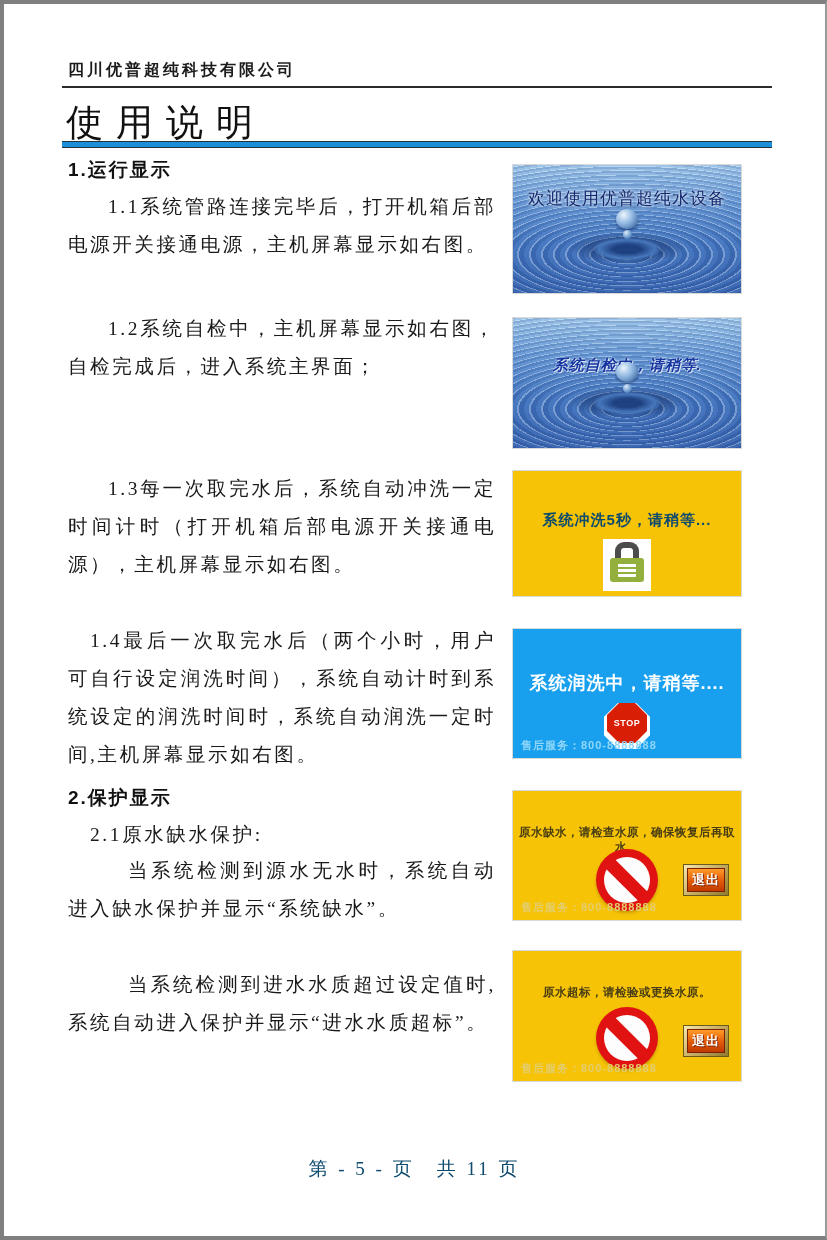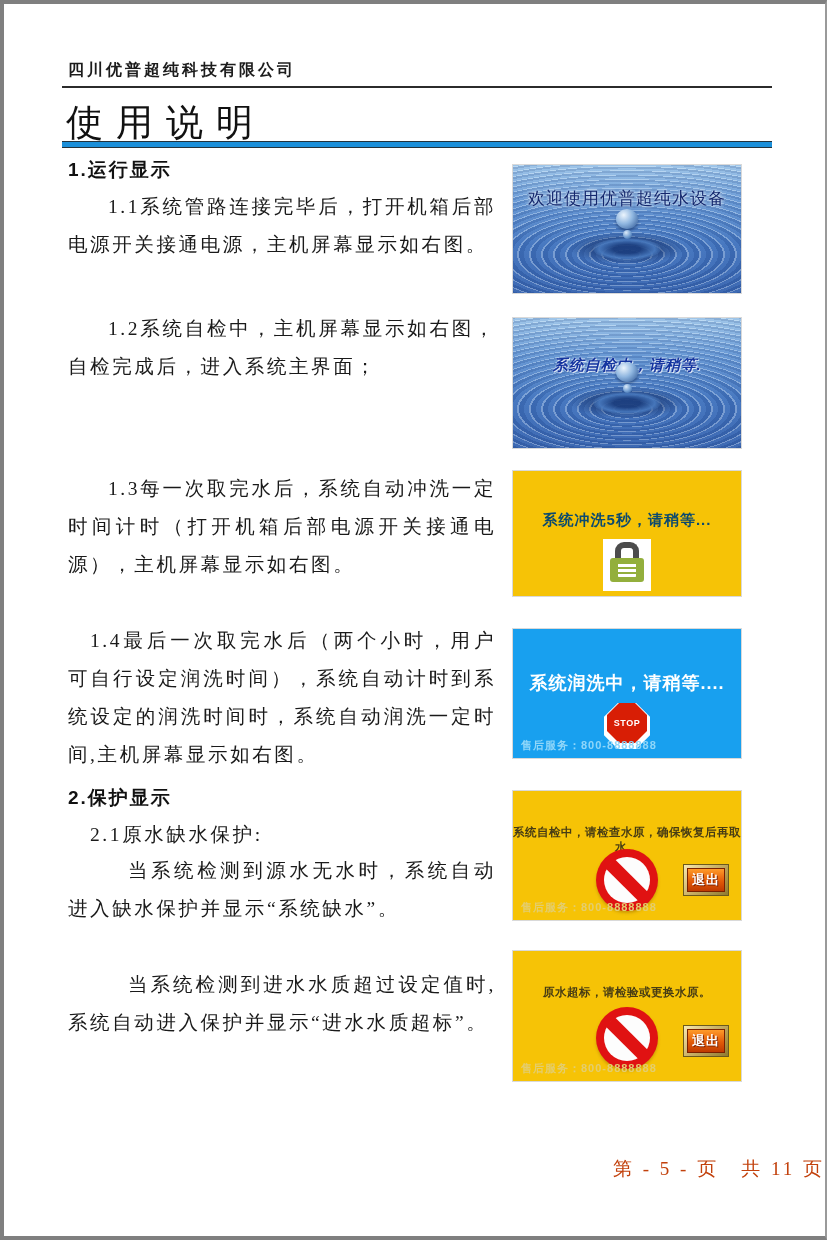--- a/index.html
+++ b/index.html
@@ -163,22 +163,22 @@
     width:100%; height:100%;
     background:linear-gradient(180deg,#ff9b2a 0%,#e25a08 55%,#c03a00 100%);
     border:1px solid #7a2000;
     display:flex; align-items:center; justify-content:center;
     font-family:"Liberation Sans","DejaVu Sans",sans-serif;
     font-size:13px; font-weight:bold; color:#ffffff; letter-spacing:1px;
     text-shadow:1px 1px 0 #7a2000;
   }
   
   .footer {
-    position:absolute; left:0; right:0; top:1152px; text-align:right;
-    font-size:19px; letter-spacing:3px; color:#c2410c;
+    position:absolute; left:0; right:0; top:1152px; text-align:center;
+    font-size:19px; letter-spacing:3px; color:#0c4a6e;
   }
 </style>
 </head>
 <body>
 
 <div class="page">
 
   <div class="company">四川优普超纯科技有限公司</div>
   <div class="header-rule"></div>
   <div class="page-title">使用说明</div>
@@ -221,21 +221,21 @@
 
   <div class="screen blue-screen" style="top:624px;height:131px">
     <div class="rinse-caption">系统润洗中，请稍等....</div>
     <div class="stop-outer">
       <div class="stop-inner">STOP</div>
     </div>
     <div class="service-blue">售后服务：800-8888888</div>
   </div>
 
   <div class="screen yellow" style="top:786px;height:131px">
-    <div class="warn-caption">系统自检中，请检查水原，确保恢复后再取水。</div>
+    <div class="warn-caption">原水缺水，请检查水原，确保恢复后再取水。</div>
     <div class="no-entry" style="top:58px"></div>
     <div class="exit-btn">
       <div class="exit-btn-face">退出</div>
     </div>
     <div class="service-yellow">售后服务：800-8888888</div>
   </div>
 
   <div class="screen yellow" style="top:946px;height:132px">
     <div class="warn-caption">原水超标，请检验或更换水原。</div>
     <div class="no-entry" style="top:56px"></div>

